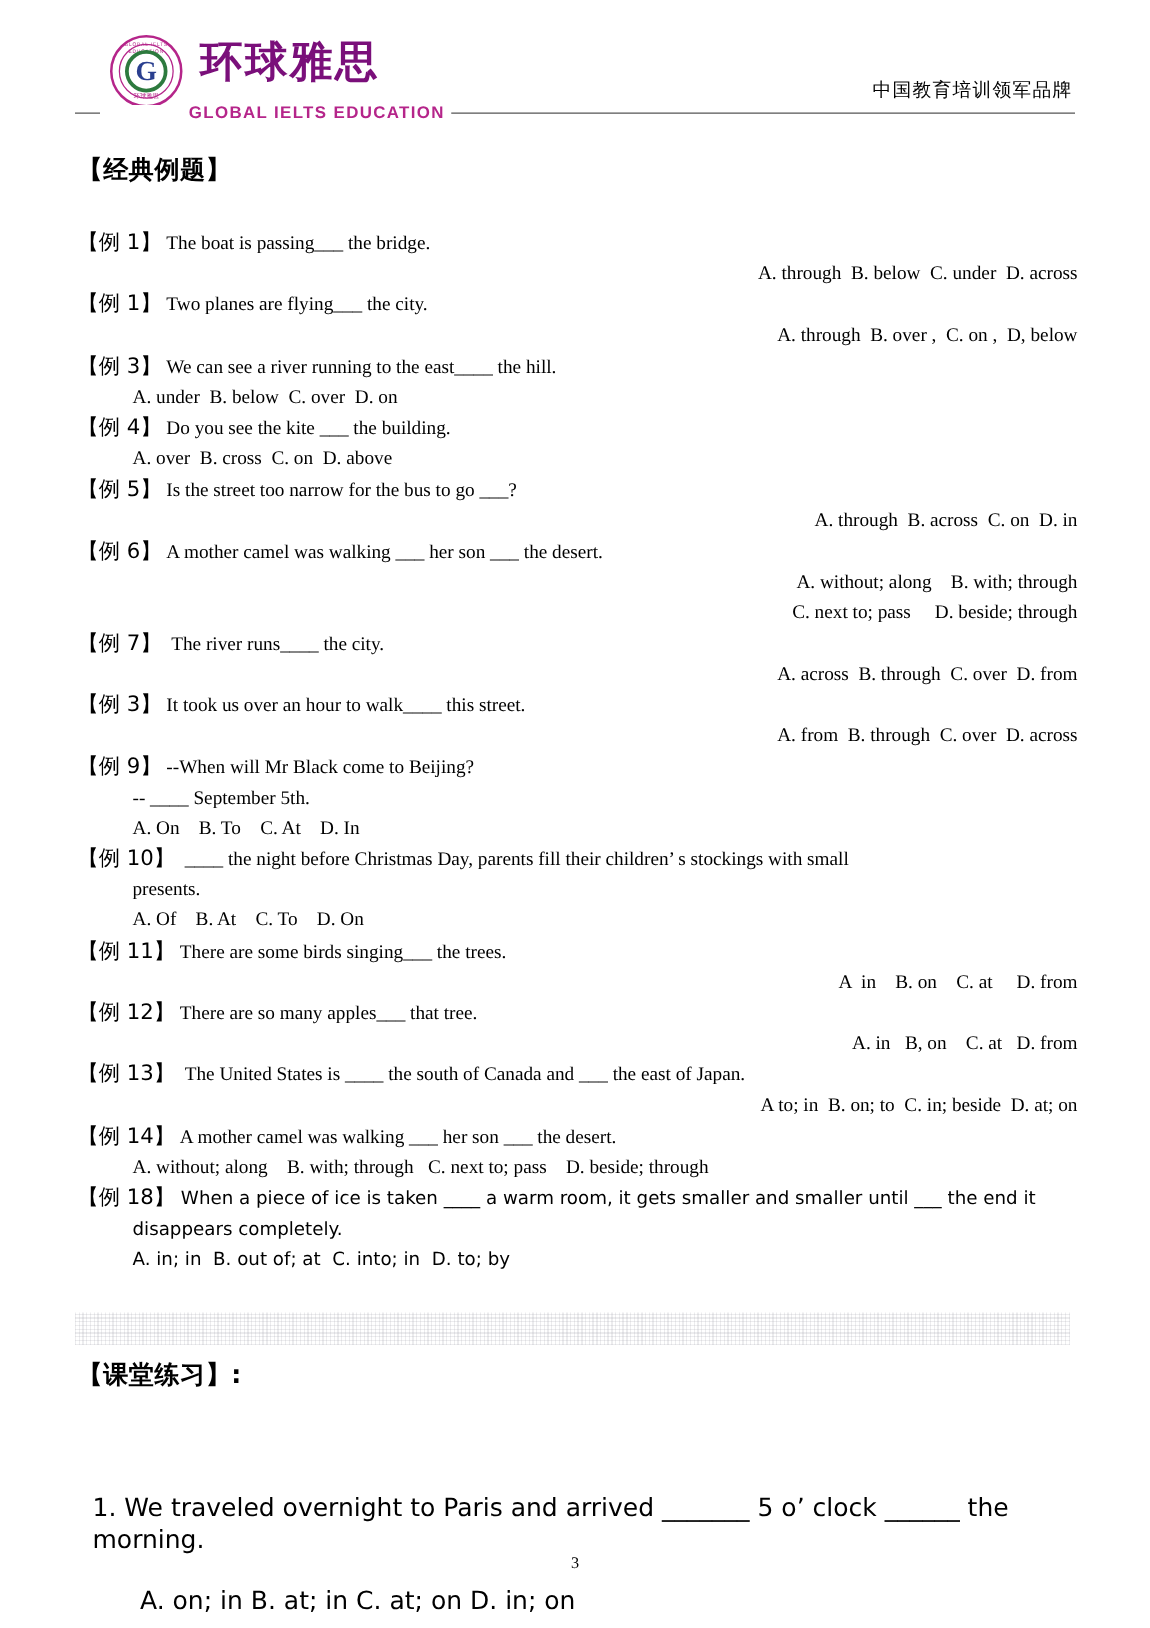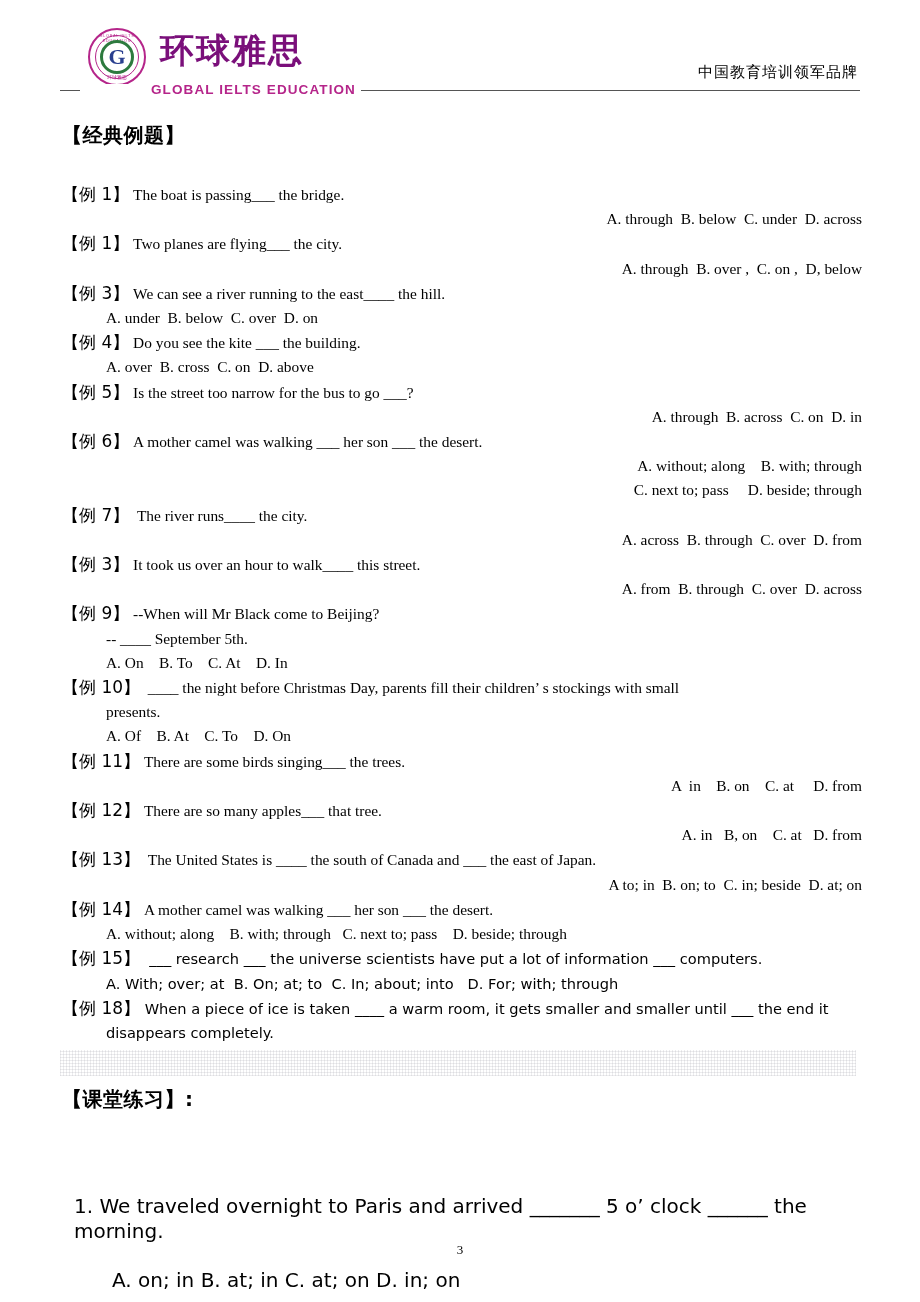--- a/index.html
+++ b/index.html
@@ -246,21 +246,20 @@
     <div class="q serif"><span class="tag">【例 5】</span><span class="stem"> Is the street too narrow for the bus to go ___?</span><span class="opts deep">A. through  B. across  C. on  D. in</span></div>
     <div class="q serif"><span class="tag">【例 6】</span><span class="stem"> A mother camel was walking ___ her son ___ the desert.</span><span class="opts deep">A. without; along    B. with; through</span><span class="opts deep">C. next to; pass     D. beside; through</span></div>
     <div class="q serif"><span class="tag">【例 7】</span><span class="stem">  The river runs____ the city.</span><span class="opts deep">A. across  B. through  C. over  D. from</span></div>
     <div class="q serif"><span class="tag">【例 3】</span><span class="stem"> It took us over an hour to walk____ this street.</span><span class="opts deep">A. from  B. through  C. over  D. across</span></div>
     <div class="q serif"><span class="tag">【例 9】</span><span class="stem"> --When will Mr Black come to Beijing?</span><span class="cont">-- ____ September 5th.</span><span class="opts">A. On    B. To    C. At    D. In</span></div>
     <div class="q serif"><span class="tag">【例 10】</span><span class="stem">  ____ the night before Christmas Day, parents fill their children’ s stockings with small</span><span class="cont">presents.</span><span class="opts">A. Of    B. At    C. To    D. On</span></div>
     <div class="q serif"><span class="tag">【例 11】</span><span class="stem"> There are some birds singing___ the trees.</span><span class="opts deep">A  in    B. on    C. at     D. from</span></div>
     <div class="q serif"><span class="tag">【例 12】</span><span class="stem"> There are so many apples___ that tree.</span><span class="opts deep">A. in   B, on    C. at   D. from</span></div>
     <div class="q serif"><span class="tag">【例 13】</span><span class="stem">  The United States is ____ the south of Canada and ___ the east of Japan.</span><span class="opts deep">A to; in  B. on; to  C. in; beside  D. at; on</span></div>
     <div class="q serif"><span class="tag">【例 14】</span><span class="stem"> A mother camel was walking ___ her son ___ the desert.</span><span class="opts">A. without; along    B. with; through   C. next to; pass    D. beside; through</span></div>
-    <div class="q sans"><span class="tag">【例 15】</span><span class="stem">  ___ research ___ the universe scientists have put a lot of information ___ computers.</span><span class="opts">A. With; over; at  B. On; at; to  C. In; about; into   D. For; with; through</span></div>
     <div class="q sans"><span class="tag">【例 18】</span><span class="stem"> When a piece of ice is taken ____ a warm room, it gets smaller and smaller until ___ the end it</span><span class="cont">disappears completely.</span><span class="opts">A. in; in  B. out of; at  C. into; in  D. to; by</span></div>
   </div>
 
 <div class="texture-band"></div>
 
 <div class="section-title" id="title-practice">【课堂练习】:</div>
 
 <div class="practice" id="practice-list">
     <div><span>1. We traveled overnight to Paris and arrived _______ 5 o’ clock ______ the morning.</span><span class="opts">A. on; in  B. at; in  C. at; on  D. in; on</span></div>
   </div>

